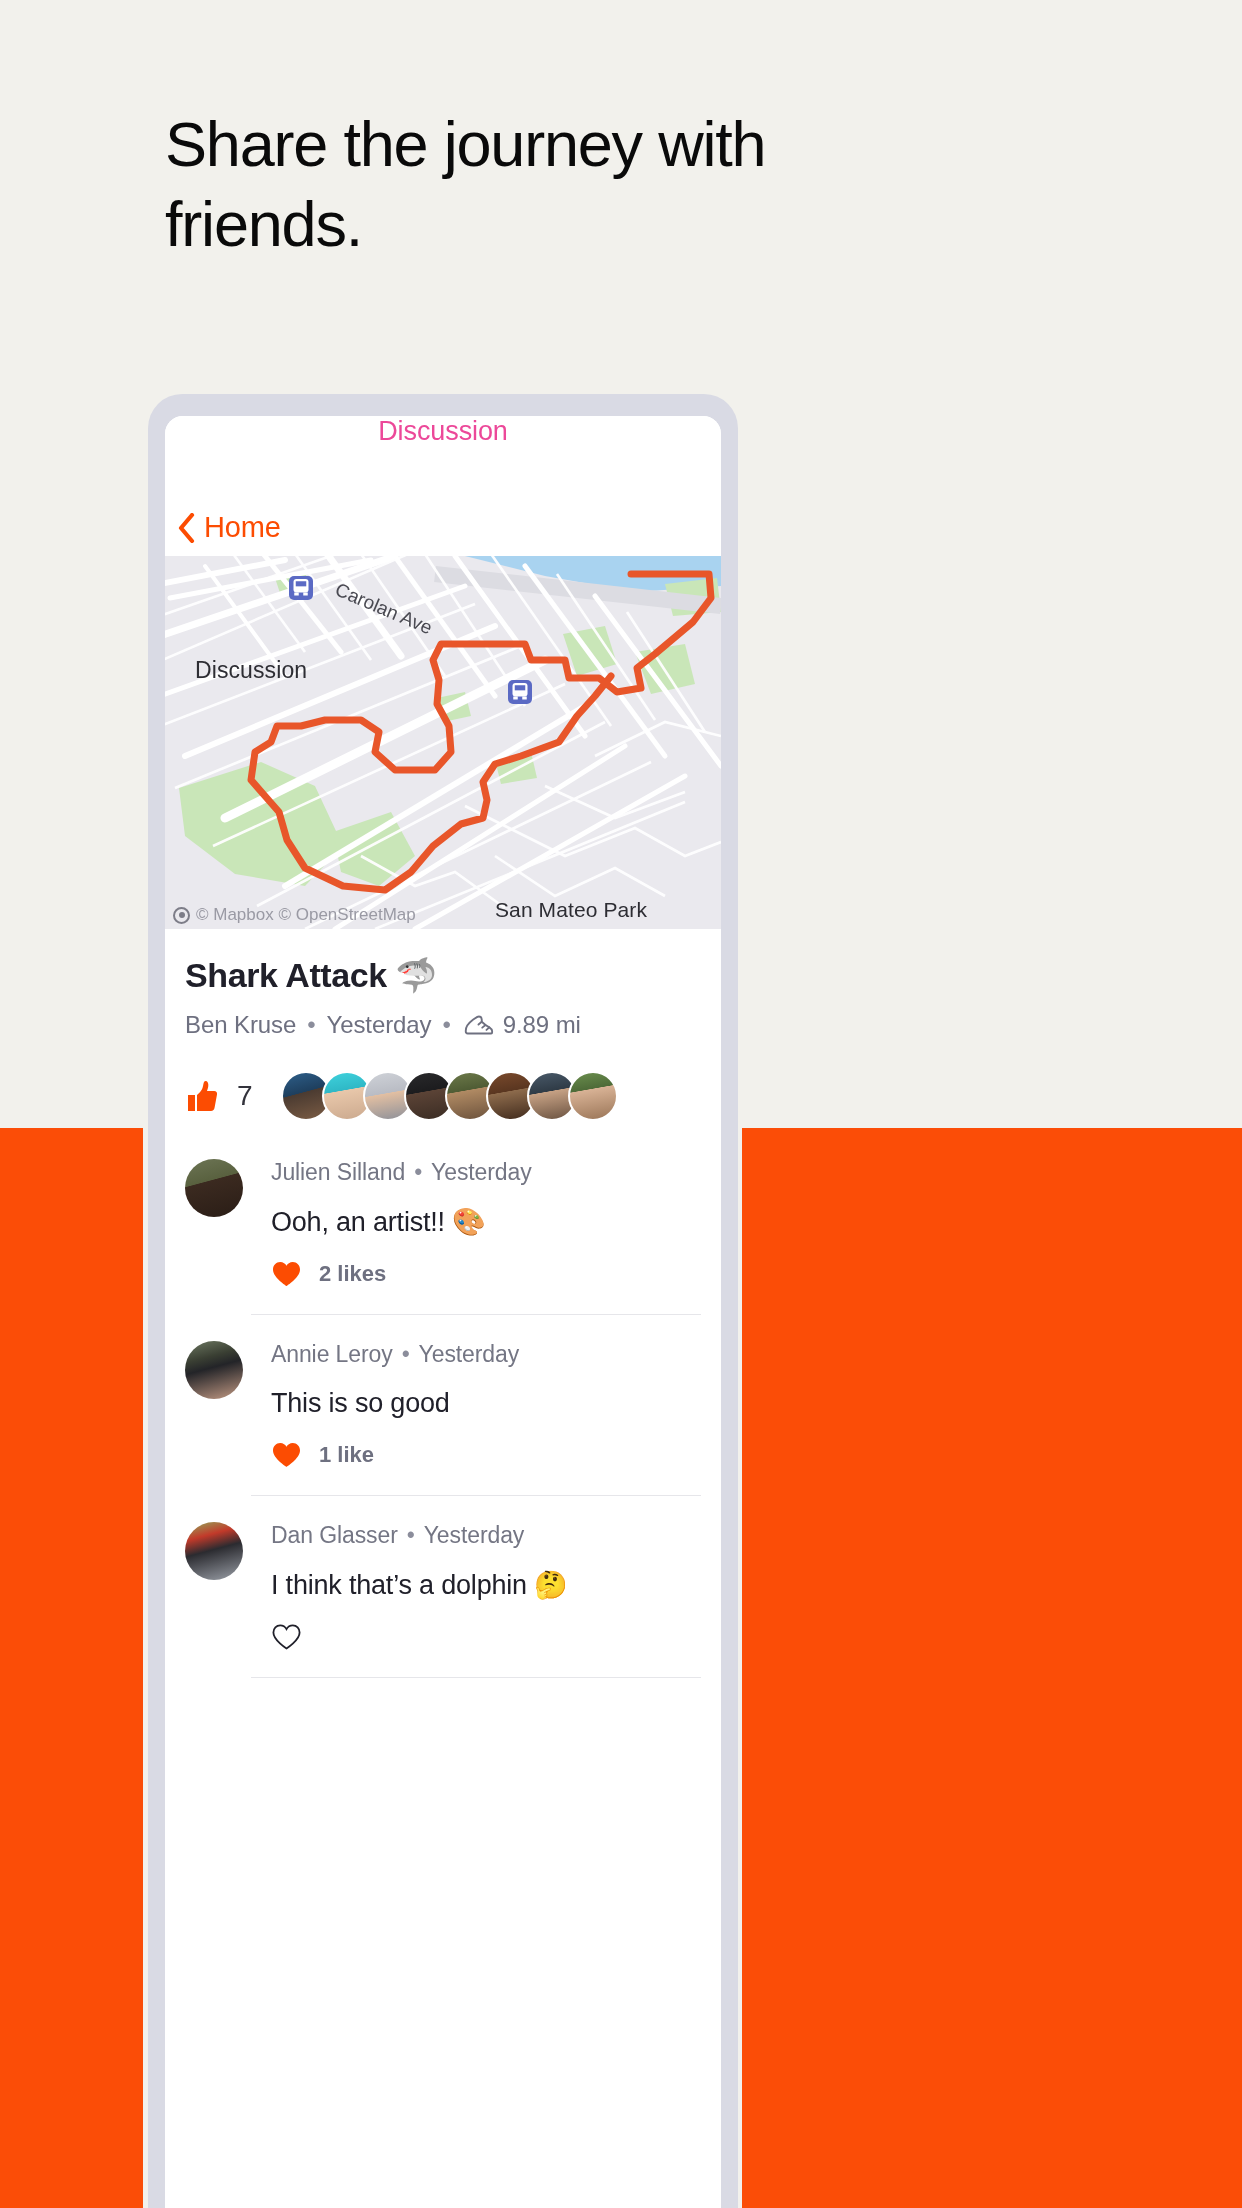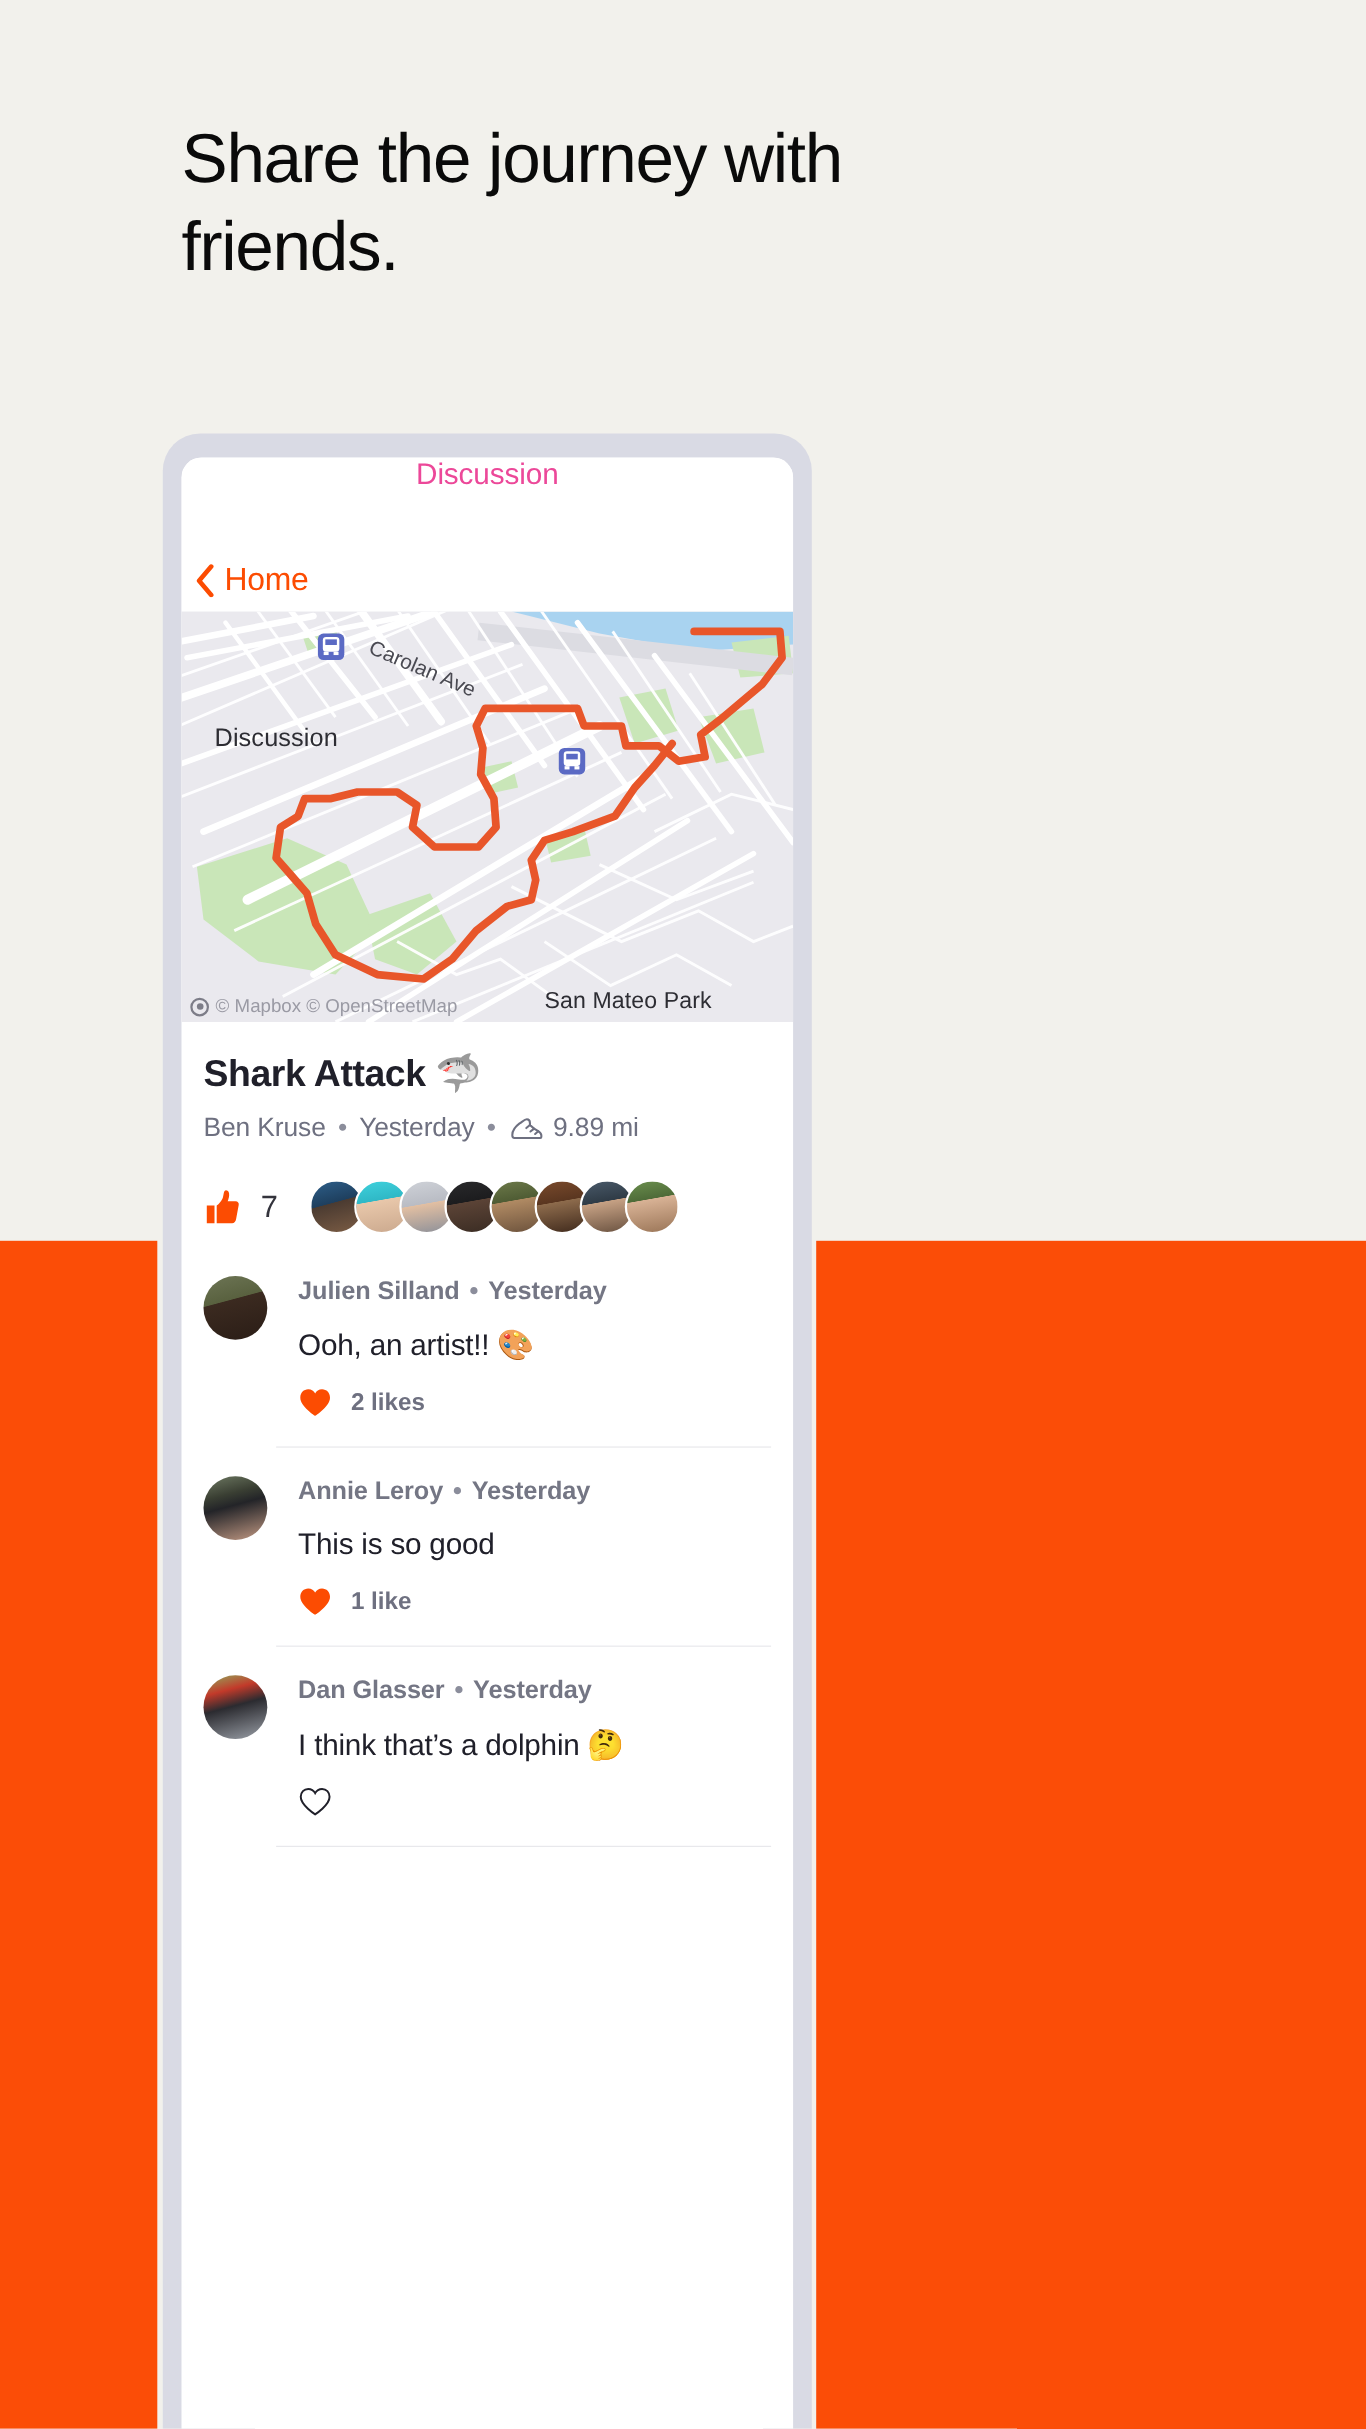--- a/index.html
+++ b/index.html
@@ -118,21 +118,21 @@
   #comments { margin-top:38px; }
   .comment { display:flex; padding:0 20px 0 20px; }
   .comment-divider { height:1px; background:#E6E6EA; margin:26px 20px 26px 86px; }
   .comment-avatar {
     width:58px; height:58px; border-radius:50%; flex:0 0 58px;
     overflow:hidden; background:#b9bcc4; position:relative;
   }
   .comment-body { margin-left:28px; flex:1; }
   .comment-head {
     font-size:23px; color:#747684; letter-spacing:-.1px;
-    display:flex; align-items:flex-start;font-weight:bold;
+    display:flex; align-items:flex-start;
   }
   .comment-head .meta-dot { margin:0 9px; }
   .comment-text {
     margin-top:20px; font-size:27px; color:#20202A; letter-spacing:-.2px;
   }
   .comment-likes {
     margin-top:22px; display:flex; align-items:center;
   }
   .heart-icon { width:31px; height:28px; }
   .likes-label { margin-left:17px; font-size:22px; font-weight:700; color:#6E7080; }

